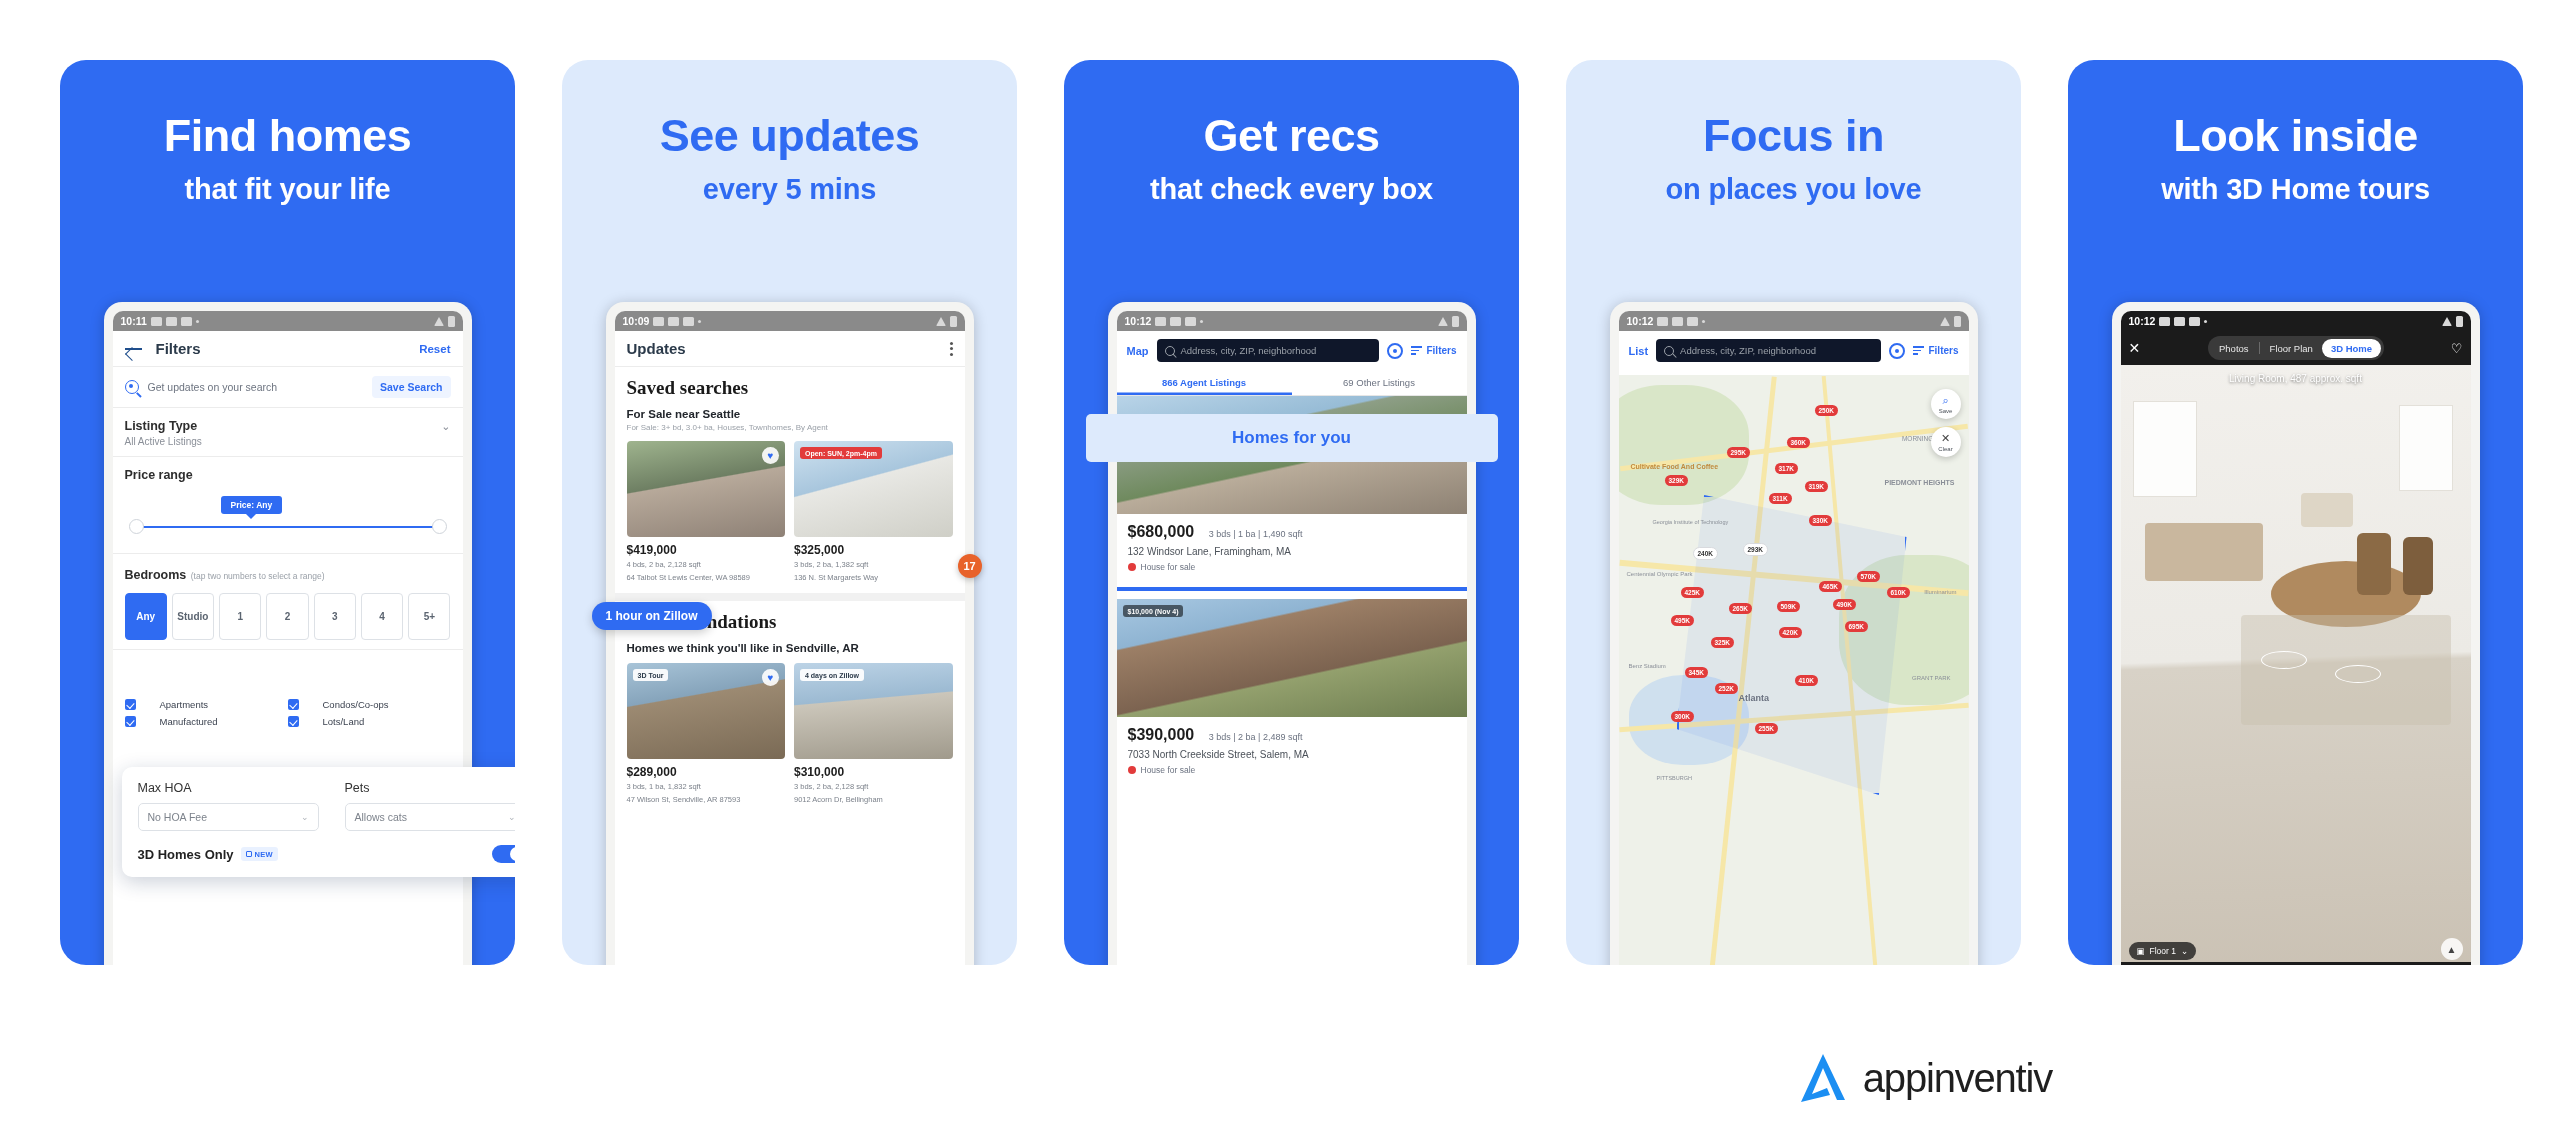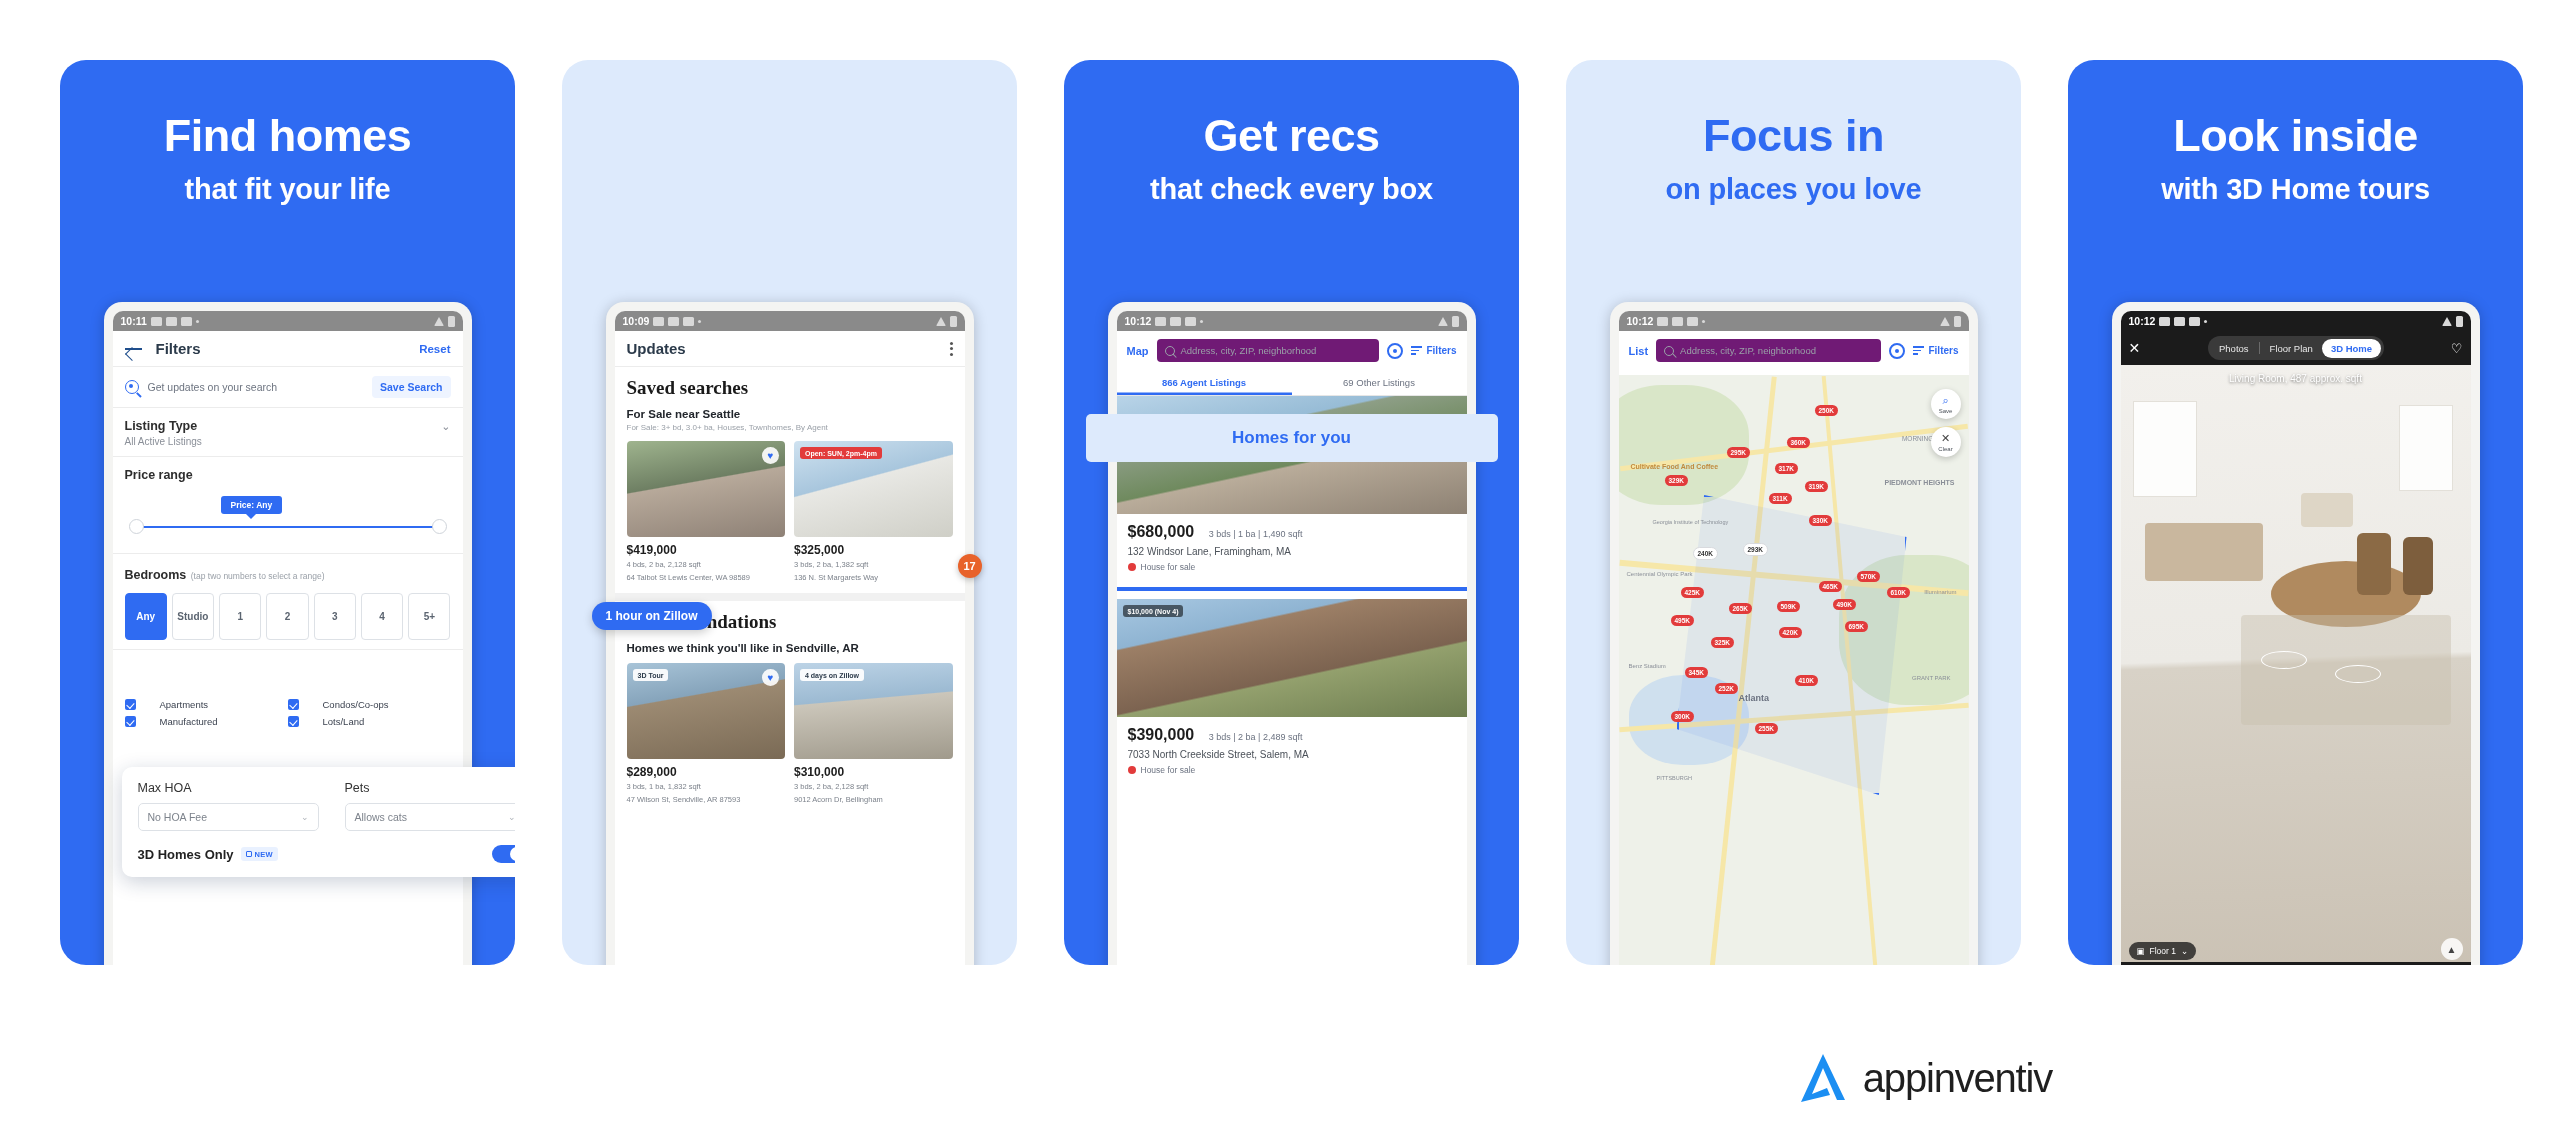--- a/index.html
+++ b/index.html
@@ -211,21 +211,21 @@
     display:flex; align-items:center; justify-content:center;
     box-shadow:0 2px 6px rgba(0,0,0,.25);
   }
 
   
   .maprow{
     display:flex; align-items:center; gap:8px; padding:8px 10px; background:#fff;
   }
   .maprow .mlbl{ font-size:11px; font-weight:700; color:#2f6bf2;}
   .searchbox{
-    flex:1; background:#701a75; border-radius:4px; padding:6px 8px;
+    flex:1; background:#0f172a; border-radius:4px; padding:6px 8px;
     font-size:9.5px; color:#9aa0a8; display:flex; align-items:center; gap:6px;
   }
   .mag-g{ width:10px;height:10px;border:1.4px solid #9aa0a8;border-radius:50%;position:relative;flex:none;}
   .mag-g::after{content:"";position:absolute;right:-3px;bottom:-2px;width:4.5px;height:1.4px;background:#9aa0a8;transform:rotate(45deg);}
   .target{ width:16px;height:16px;border:2px solid #2f6bf2;border-radius:50%;position:relative;flex:none;}
   .target::after{content:"";position:absolute;left:4px;top:4px;width:4px;height:4px;border-radius:50%;background:#2f6bf2;}
   .filt{ display:flex;align-items:center;gap:4px; font-size:10px;font-weight:700;color:#2f6bf2;}
   .fico{ width:11px;height:9px; position:relative;}
   .fico i{position:absolute;left:0;height:1.5px;background:#2f6bf2;}
   .fico i:nth-child(1){top:0;width:11px;}
@@ -426,20 +426,24 @@
             <i class="cube"></i>
             <span>NEW</span>
           </span>
           <span class="toggle"></span>
         </div>
       </div>
     </div>
   </div>
 
   <div class="panel p2">
+    <div class="headline">
+      <div class="h-main">See updates</div>
+      <div class="h-sub">every 5 mins</div>
+    </div>
 
     <div class="phone">
       <div class="screen">
         <div class="statusbar">
           <span>10:09</span>
           <span class="sb-ico"></span>
           <span class="sb-ico"></span>
           <span class="sb-ico"></span>
           <span class="sb-dot"></span>
           <span class="sb-spacer"></span>

